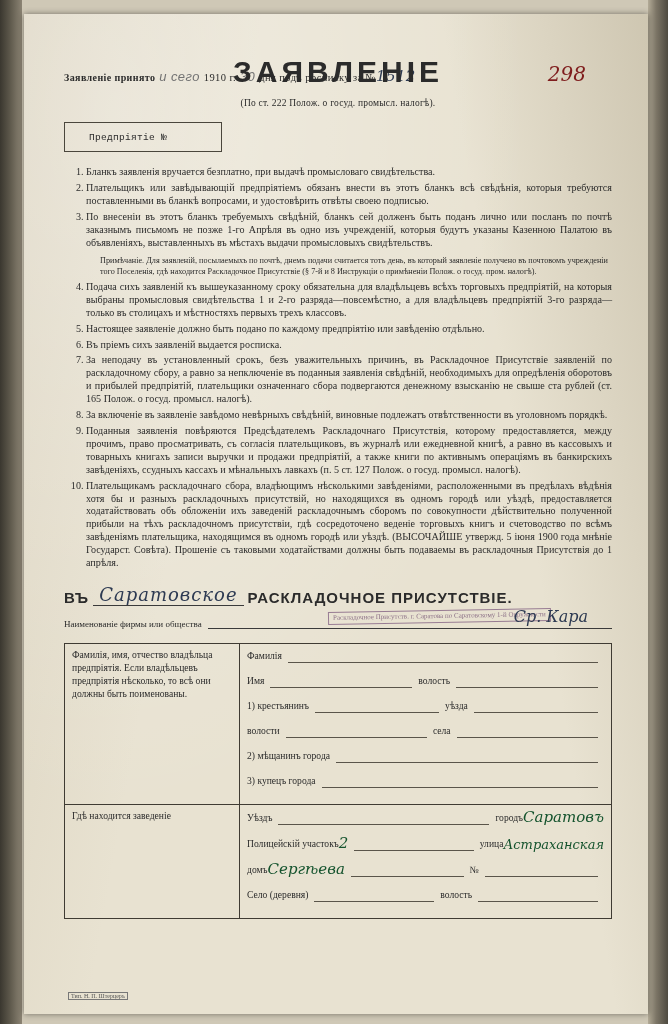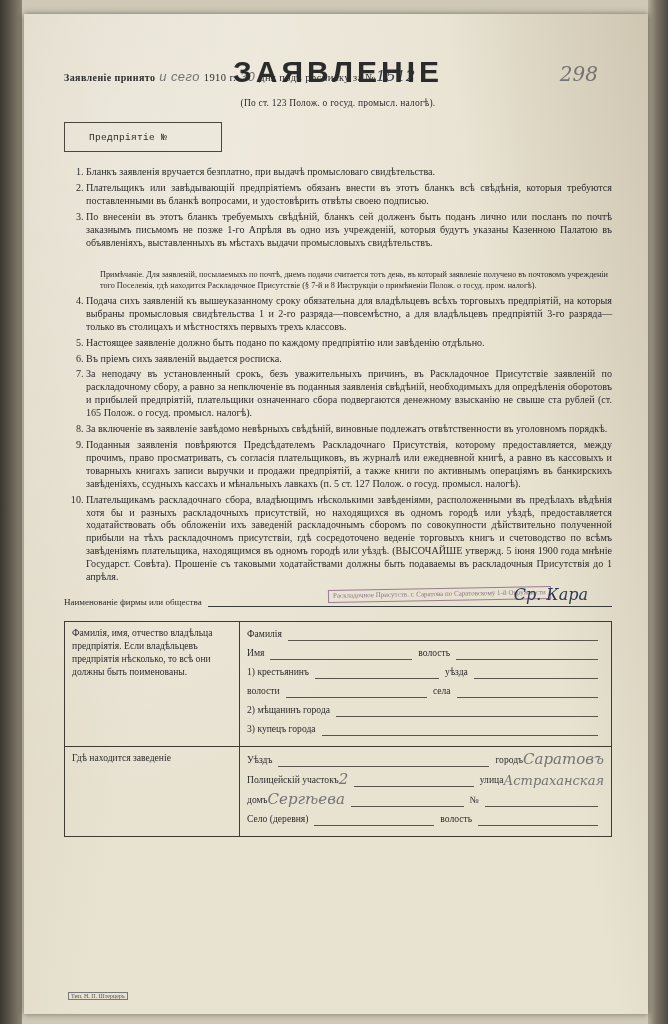--- a/index.html
+++ b/index.html
@@ -76,25 +76,25 @@
     margin-top: 29px;
   }
   .pen-num {
     font-family: "DejaVu Serif", serif;
     font-style: italic;
     color: #2d3a52;
     font-size: 15px;
   }
   .archive-num {
     position: absolute;
-    right: 14px;
+    right: 26px;
     top: 22px;
     font-family: "DejaVu Serif", serif;
     font-size: 20px;
-    color: #737373;
+    color: #7f1d1d;
     font-style: italic;
   }
 
   
   .ent-box {
     margin-top: 14px;
     border: 1px solid #4a463c;
     width: 132px;
     height: 28px;
     font-size: 9.5px;
@@ -130,21 +130,21 @@
     padding-left: 22px;
     font-size: 10.1px;
     line-height: 1.28;
     text-align: justify;
   }
   ol.rules > li { margin-bottom: 3px; }
   .note-small {
     font-size: 8.2px;
     line-height: 1.25;
     text-align: justify;
-    margin: 21px 0 4px 14px;
+    margin: 7px 0 4px 14px;
     padding-right: 4px;
   }
 
   
   .presence {
     margin-top: 14px;
     display: flex;
     align-items: flex-end;
     font-family: "Liberation Sans", sans-serif;
     font-weight: bold;
@@ -207,34 +207,34 @@
   table.form td {
     border: 1px solid #3f3b33;
     vertical-align: top;
     padding: 5px 7px;
     line-height: 1.35;
   }
   td.lcol { width: 160px; }
   .row-line {
     display: flex;
     align-items: flex-end;
-    margin-bottom: 5px;
+    margin-bottom: 11px;
   }
   .row-line .lab { white-space: nowrap; }
   .row-line .fill {
     flex: 1;
     border-bottom: 1px solid #5a554a;
     height: 13px;
     margin: 0 6px;
   }
   .row-line .rlab { white-space: nowrap; }
   .hw {
     font-family: "DejaVu Serif", serif;
     font-style: italic;
-    color: #737373;
+    color: #14532d;
     font-size: 15px;
     line-height: 1;
   }
   .hw-sm { font-size: 13px; }
   .tiny-stamp {
     position: absolute;
     left: 44px;
     bottom: 14px;
     font-size: 6px;
     color: #555;
@@ -258,39 +258,44 @@
         <span class="lbl">Заявленіе принято</span>
         <span class="hand">и сего</span>
         <span>1910 г.</span>
         <span class="hand">30</span>
         <span>дня подъ росписку за №</span>
         <span class="pen-num">1512</span>
       </div>
 
       <div class="title-wrap">
         <div class="title-main">ЗАЯВЛЕНІЕ</div>
-        <div class="title-note">(По ст. 123 Полож. о госуд. промысл. налогѣ).</div>
+        <div class="title-note">(По ст. 222 Полож. о госуд. промысл. налогѣ).</div>
       </div>
 
       <div class="ent-box">Предпріятіе №</div>
 
       <ol class="rules">
         <li>Бланкъ заявленія вручается безплатно, при выдачѣ промысловаго свидѣтельства.</li>
         <li>Плательщикъ или завѣдывающій предпріятіемъ обязанъ внести въ этотъ бланкъ всѣ свѣдѣнія, которыя требуются поставленными въ бланкѣ вопросами, и удостовѣрить отвѣты своею подписью.</li>
         <li>По внесеніи въ этотъ бланкъ требуемыхъ свѣдѣній, бланкъ сей долженъ быть поданъ лично или посланъ по почтѣ заказнымъ письмомъ не позже 1-го Апрѣля въ одно изъ учрежденій, которыя будутъ указаны Казенною Палатою въ объявленіяхъ, выставленныхъ въ мѣстахъ выдачи промысловыхъ свидѣтельствъ.</li>
         <div class="note-small">Примѣчаніе. Для заявленій, посылаемыхъ по почтѣ, днемъ подачи считается тотъ день, въ который заявленіе получено въ почтовомъ учрежденіи того Поселенія, гдѣ находится Раскладочное Присутствіе (§ 7-й и 8 Инструкціи о примѣненіи Полож. о госуд. пром. налогѣ).</div>
         <li>Подача сихъ заявленій къ вышеуказанному сроку обязательна для владѣльцевъ всѣхъ торговыхъ предпріятій, на которыя выбраны промысловыя свидѣтельства 1 и 2-го разряда—повсемѣстно, а для владѣльцевъ предпріятій 3-го разряда—только въ столицахъ и мѣстностяхъ первыхъ трехъ классовъ.</li>
         <li>Настоящее заявленіе должно быть подано по каждому предпріятію или завѣденію отдѣльно.</li>
         <li>Въ пріемъ сихъ заявленій выдается росписка.</li>
         <li>За неподачу въ установленный срокъ, безъ уважительныхъ причинъ, въ Раскладочное Присутствіе заявленій по раскладочному сбору, а равно за непключеніе въ поданныя заявленія свѣдѣній, необходимыхъ для опредѣленія оборотовъ и прибылей предпріятій, плательщики означеннаго сбора подвергаются денежному взысканію не свыше ста рублей (ст. 165 Полож. о госуд. промысл. налогѣ).</li>
         <li>За включеніе въ заявленіе завѣдомо невѣрныхъ свѣдѣній, виновные подлежатъ отвѣтственности въ уголовномъ порядкѣ.</li>
         <li>Поданныя заявленія повѣряются Предсѣдателемъ Раскладочнаго Присутствія, которому предоставляется, между прочимъ, право просматривать, съ согласія плательщиковъ, въ журналѣ или ежедневной книгѣ, а равно въ кассовыхъ и товарныхъ книгахъ записи выручки и продажи предпріятій, а также книги по активнымъ операціямъ въ банкирскихъ завѣденіяхъ, ссудныхъ кассахъ и мѣнальныхъ лавкахъ (п. 5 ст. 127 Полож. о госуд. промысл. налогѣ).</li>
         <li>Плательщикамъ раскладочнаго сбора, владѣющимъ нѣсколькими завѣденіями, расположенными въ предѣлахъ вѣдѣнія хотя бы и разныхъ раскладочныхъ присутствій, но находящихся въ одномъ городѣ или уѣздѣ, предоставляется ходатайствовать объ обложеніи ихъ заведеній раскладочнымъ сборомъ по совокупности дѣйствительно полученной прибыли на тѣхъ раскладочномъ присутствіи, гдѣ сосредоточено веденіе торговыхъ книгъ и счетоводство по всѣмъ завѣденіямъ плательщика, находящимся въ одномъ городѣ или уѣздѣ. (ВЫСОЧАЙШЕ утвержд. 5 іюня 1900 года мнѣніе Государст. Совѣта). Прошеніе съ таковыми ходатайствами должны быть подаваемы въ раскладочныя Присутствія до 1 апрѣля.</li>
       </ol>
 
+      <div class="presence">
+        <span>ВЪ</span>
+        <span class="v">Саратовское</span>
+        <span>РАСКЛАДОЧНОЕ ПРИСУТСТВІЕ.</span>
+      </div>
 
       <div class="firm-line">
         <span>Наименованіе фирмы или общества</span>
         <span class="rule">
           <span class="stamp">Раскладочное Присутств. г. Саратова
 по Саратовскому
 1-й Окружности</span>
           <span class="firm-hand">Ср. Кара</span>
         </span>
       </div>

